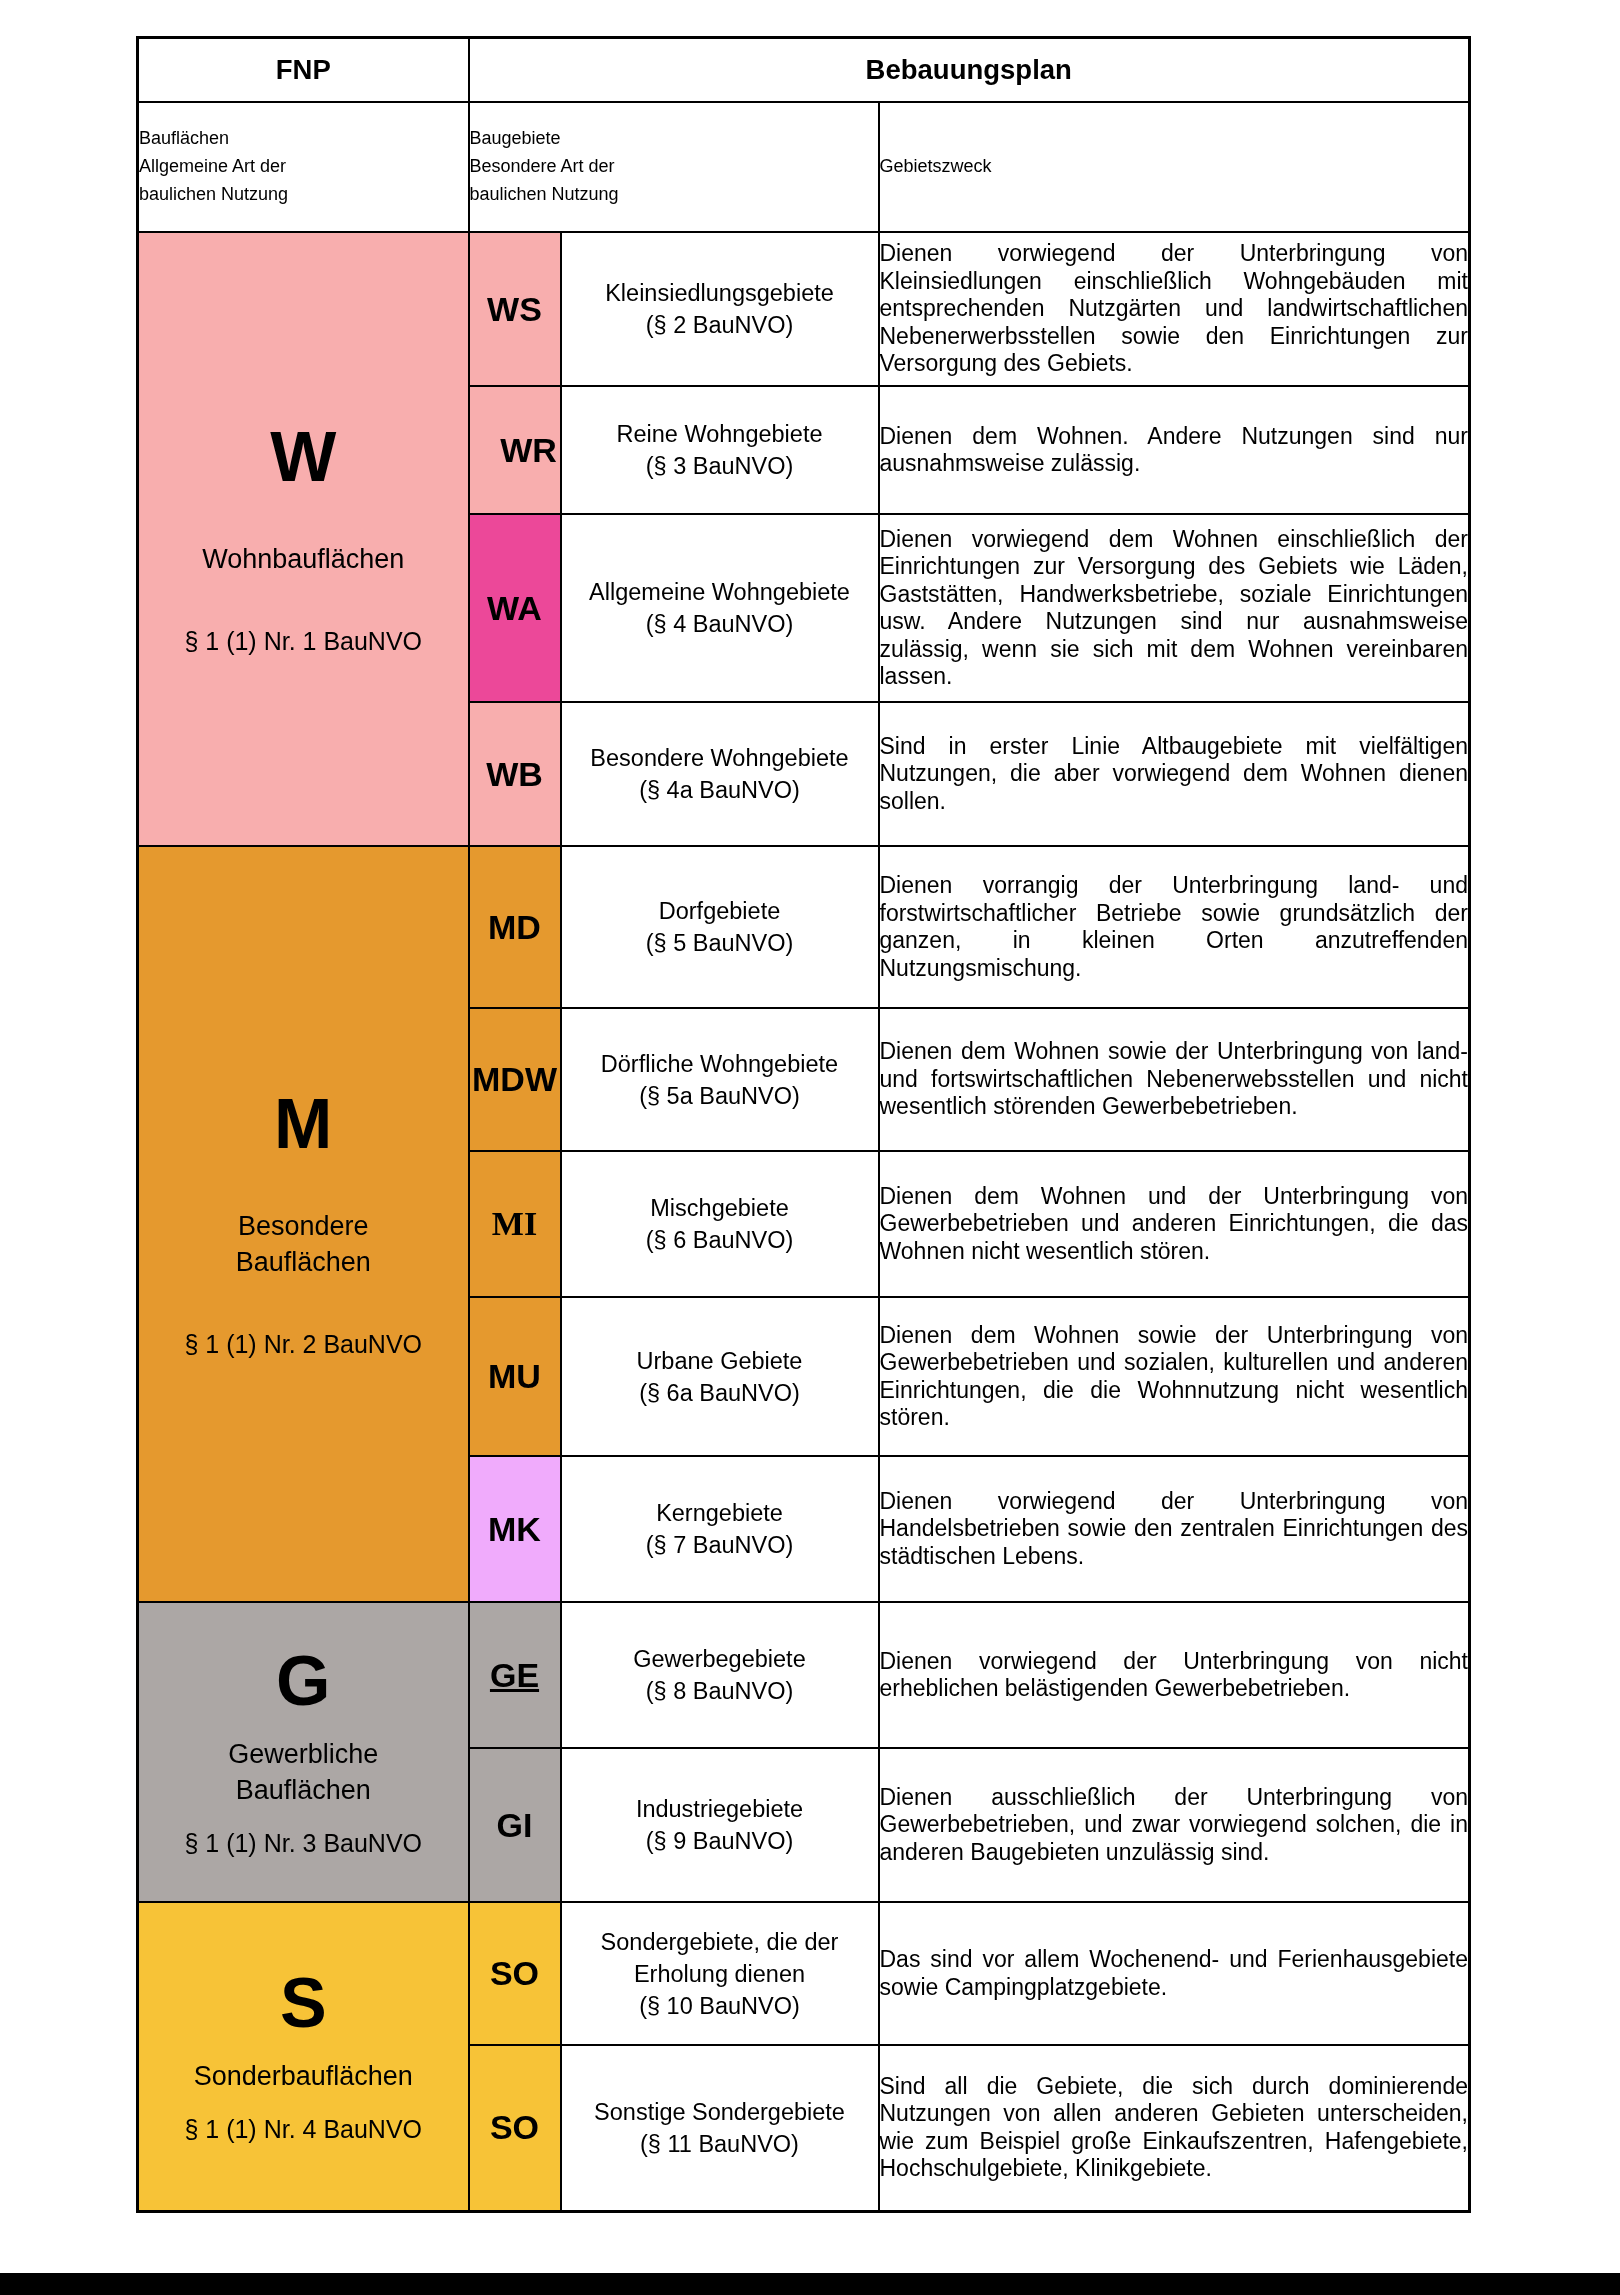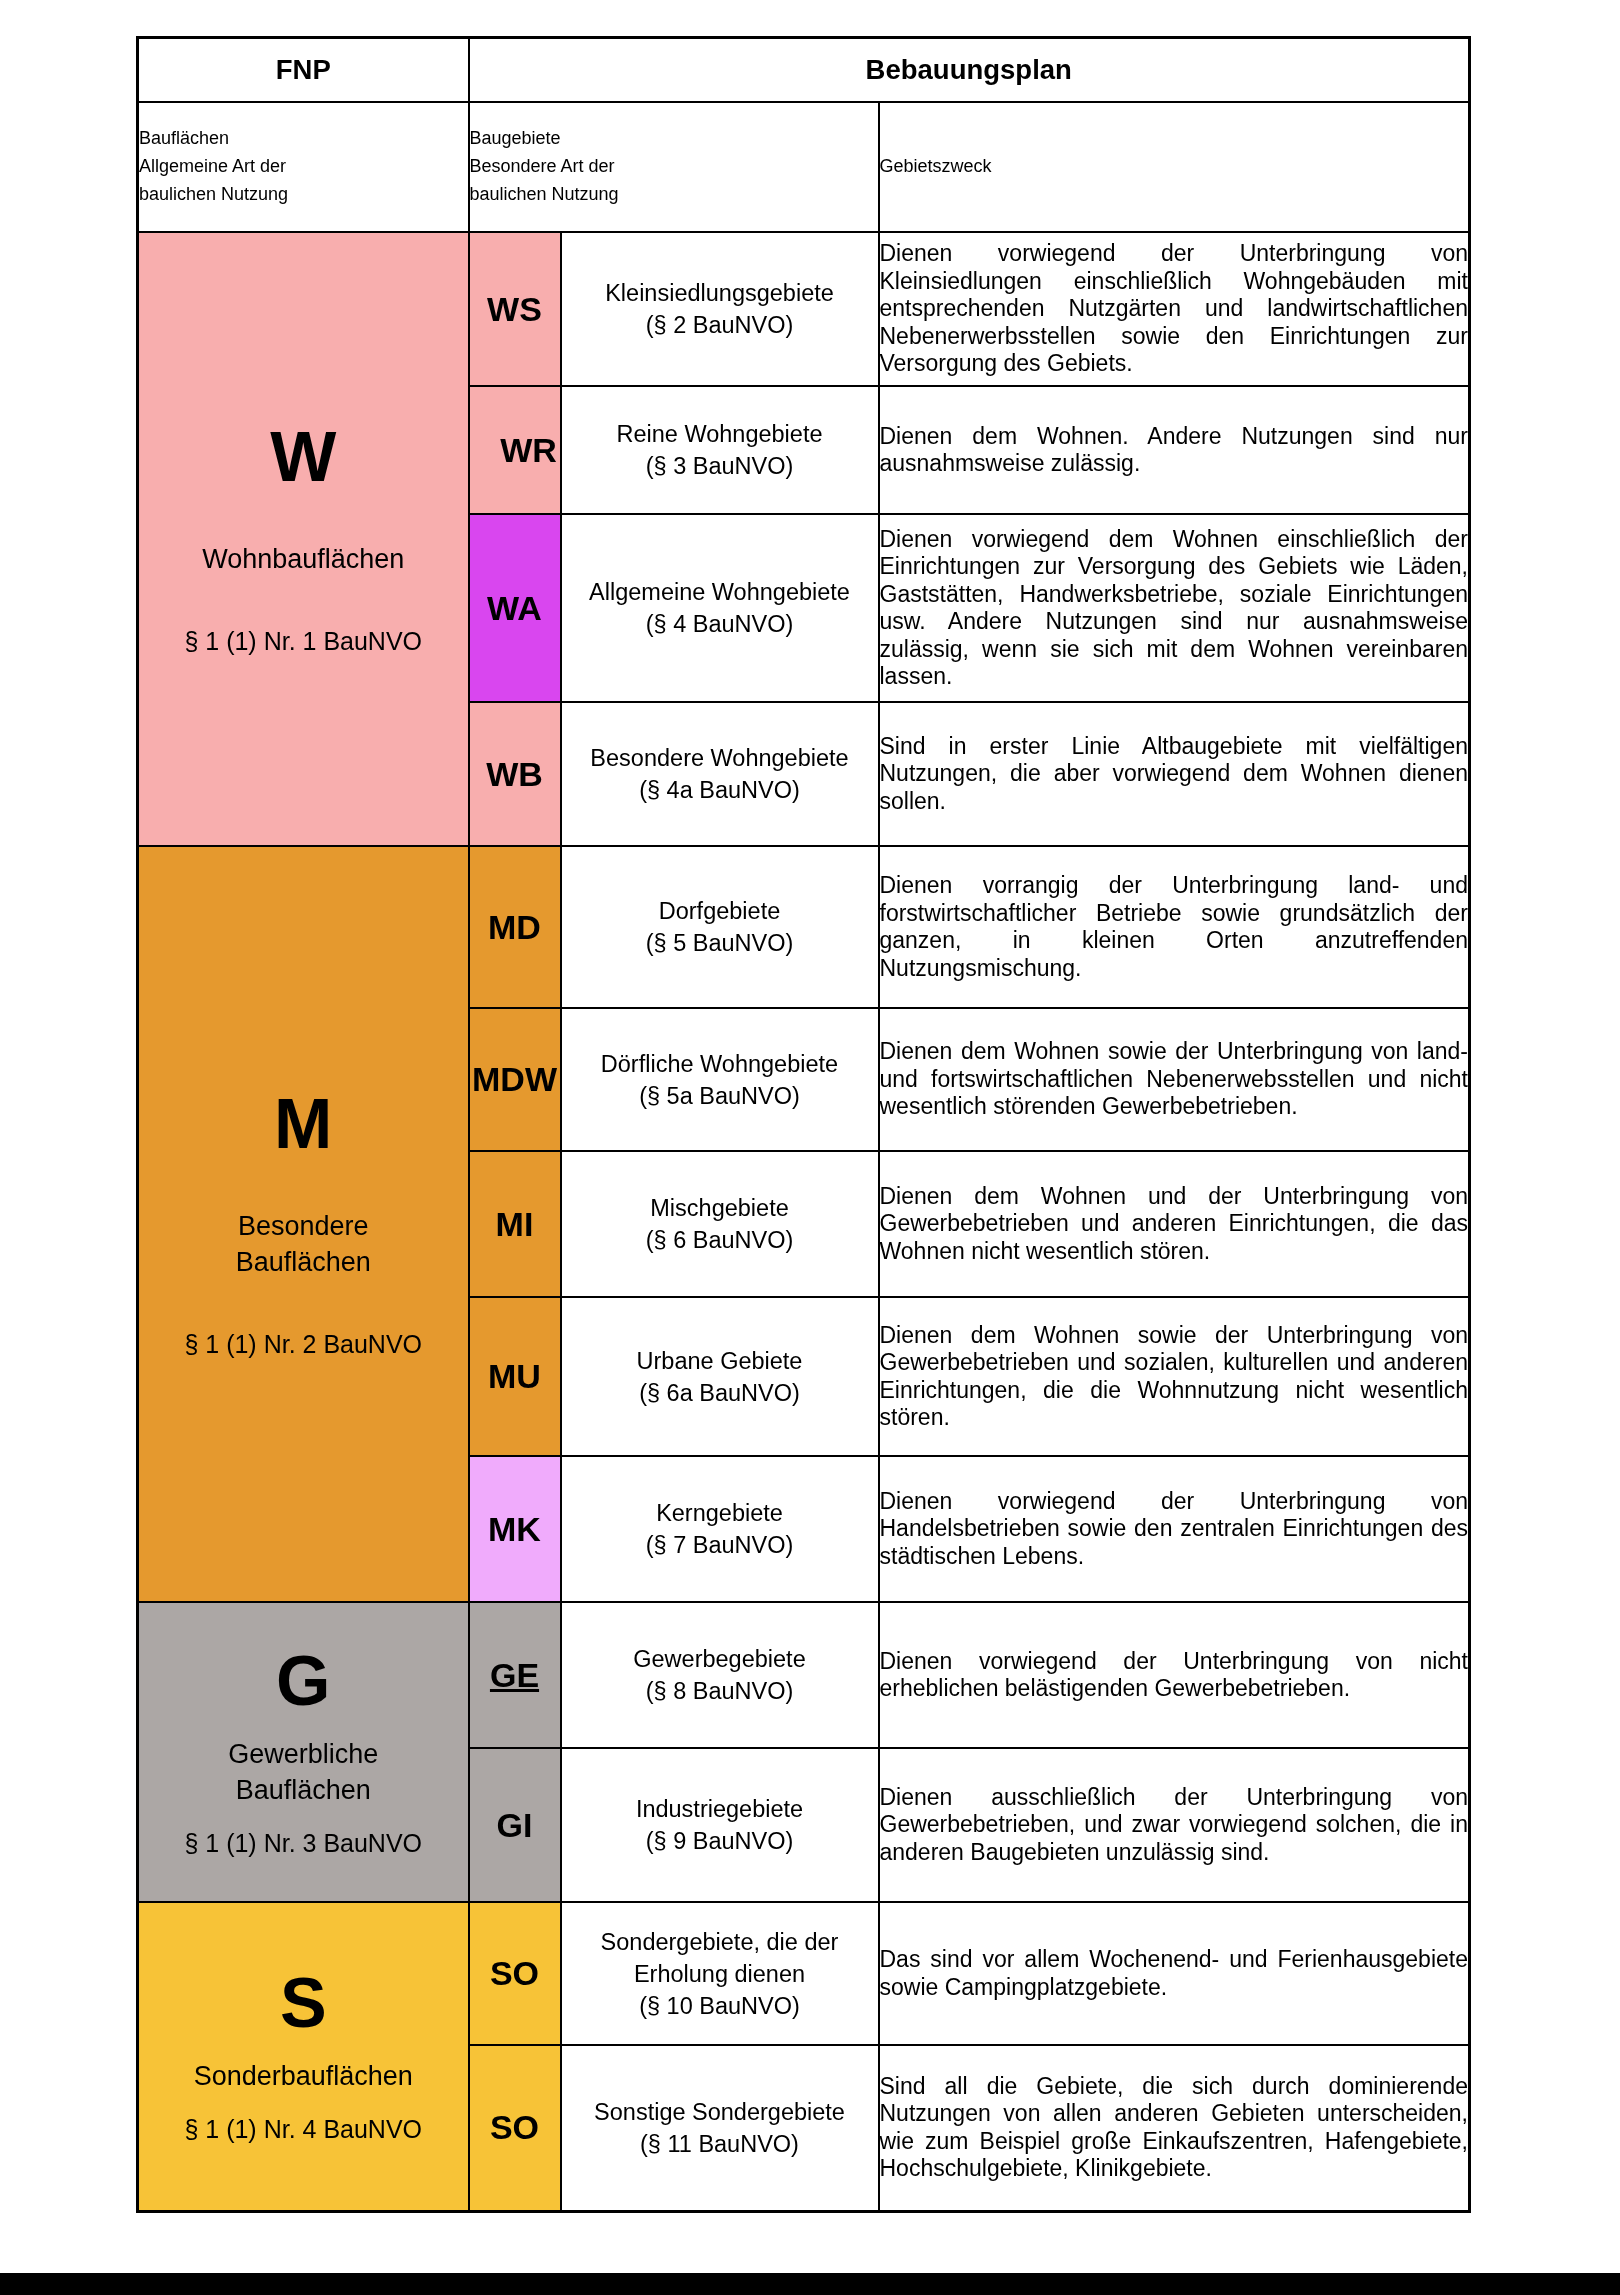--- a/index.html
+++ b/index.html
@@ -146,21 +146,21 @@
     </tr>
     <tr style="height:128px">
       <td class="code-cell" style="background-color: rgb(248, 174, 174); padding-left: 28px;">WR</td>
       <td class="district-cell">
         <div>Reine Wohngebiete</div>
         <div>(§ 3 BauNVO)</div>
       </td>
       <td class="purpose-cell">Dienen dem Wohnen. Andere Nutzungen sind nur ausnahmsweise zulässig.</td>
     </tr>
     <tr style="height:188px">
-      <td class="code-cell" style="background-color: #d946ef;">WA</td>
+      <td class="code-cell" style="background-color: #ec4899;">WA</td>
       <td class="district-cell">
         <div>Allgemeine Wohngebiete</div>
         <div>(§ 4 BauNVO)</div>
       </td>
       <td class="purpose-cell">Dienen vorwiegend dem Wohnen einschließlich der Einrichtungen zur Versorgung des Gebiets wie Läden, Gaststätten, Handwerksbetriebe, soziale Einrichtungen usw. Andere Nutzungen sind nur ausnahmsweise zulässig, wenn sie sich mit dem Wohnen vereinbaren lassen.</td>
     </tr>
     <tr style="height:144px">
       <td class="code-cell" style="background-color: rgb(248, 174, 174);">WB</td>
       <td class="district-cell">
         <div>Besondere Wohngebiete</div>
@@ -186,21 +186,21 @@
     </tr>
     <tr style="height:143px">
       <td class="code-cell" style="background-color: rgb(229, 153, 46);">MDW</td>
       <td class="district-cell">
         <div>Dörfliche Wohngebiete</div>
         <div>(§ 5a BauNVO)</div>
       </td>
       <td class="purpose-cell">Dienen dem Wohnen sowie der Unterbringung von land- und fortswirtschaftlichen Nebenerwebsstellen und nicht wesentlich störenden Gewerbebetrieben.</td>
     </tr>
     <tr style="height:146px">
-      <td class="code-cell" style="background-color: rgb(229, 153, 46);">MI</td>
+      <td class="code-cell" style="background-color: rgb(229, 153, 46); font-family: Liberation Serif, serif;">MI</td>
       <td class="district-cell">
         <div>Mischgebiete</div>
         <div>(§ 6 BauNVO)</div>
       </td>
       <td class="purpose-cell">Dienen dem Wohnen und der Unterbringung von Gewerbebetrieben und anderen Einrichtungen, die das Wohnen nicht wesentlich stören.</td>
     </tr>
     <tr style="height:159px">
       <td class="code-cell" style="background-color: rgb(229, 153, 46);">MU</td>
       <td class="district-cell">
         <div>Urbane Gebiete</div>

